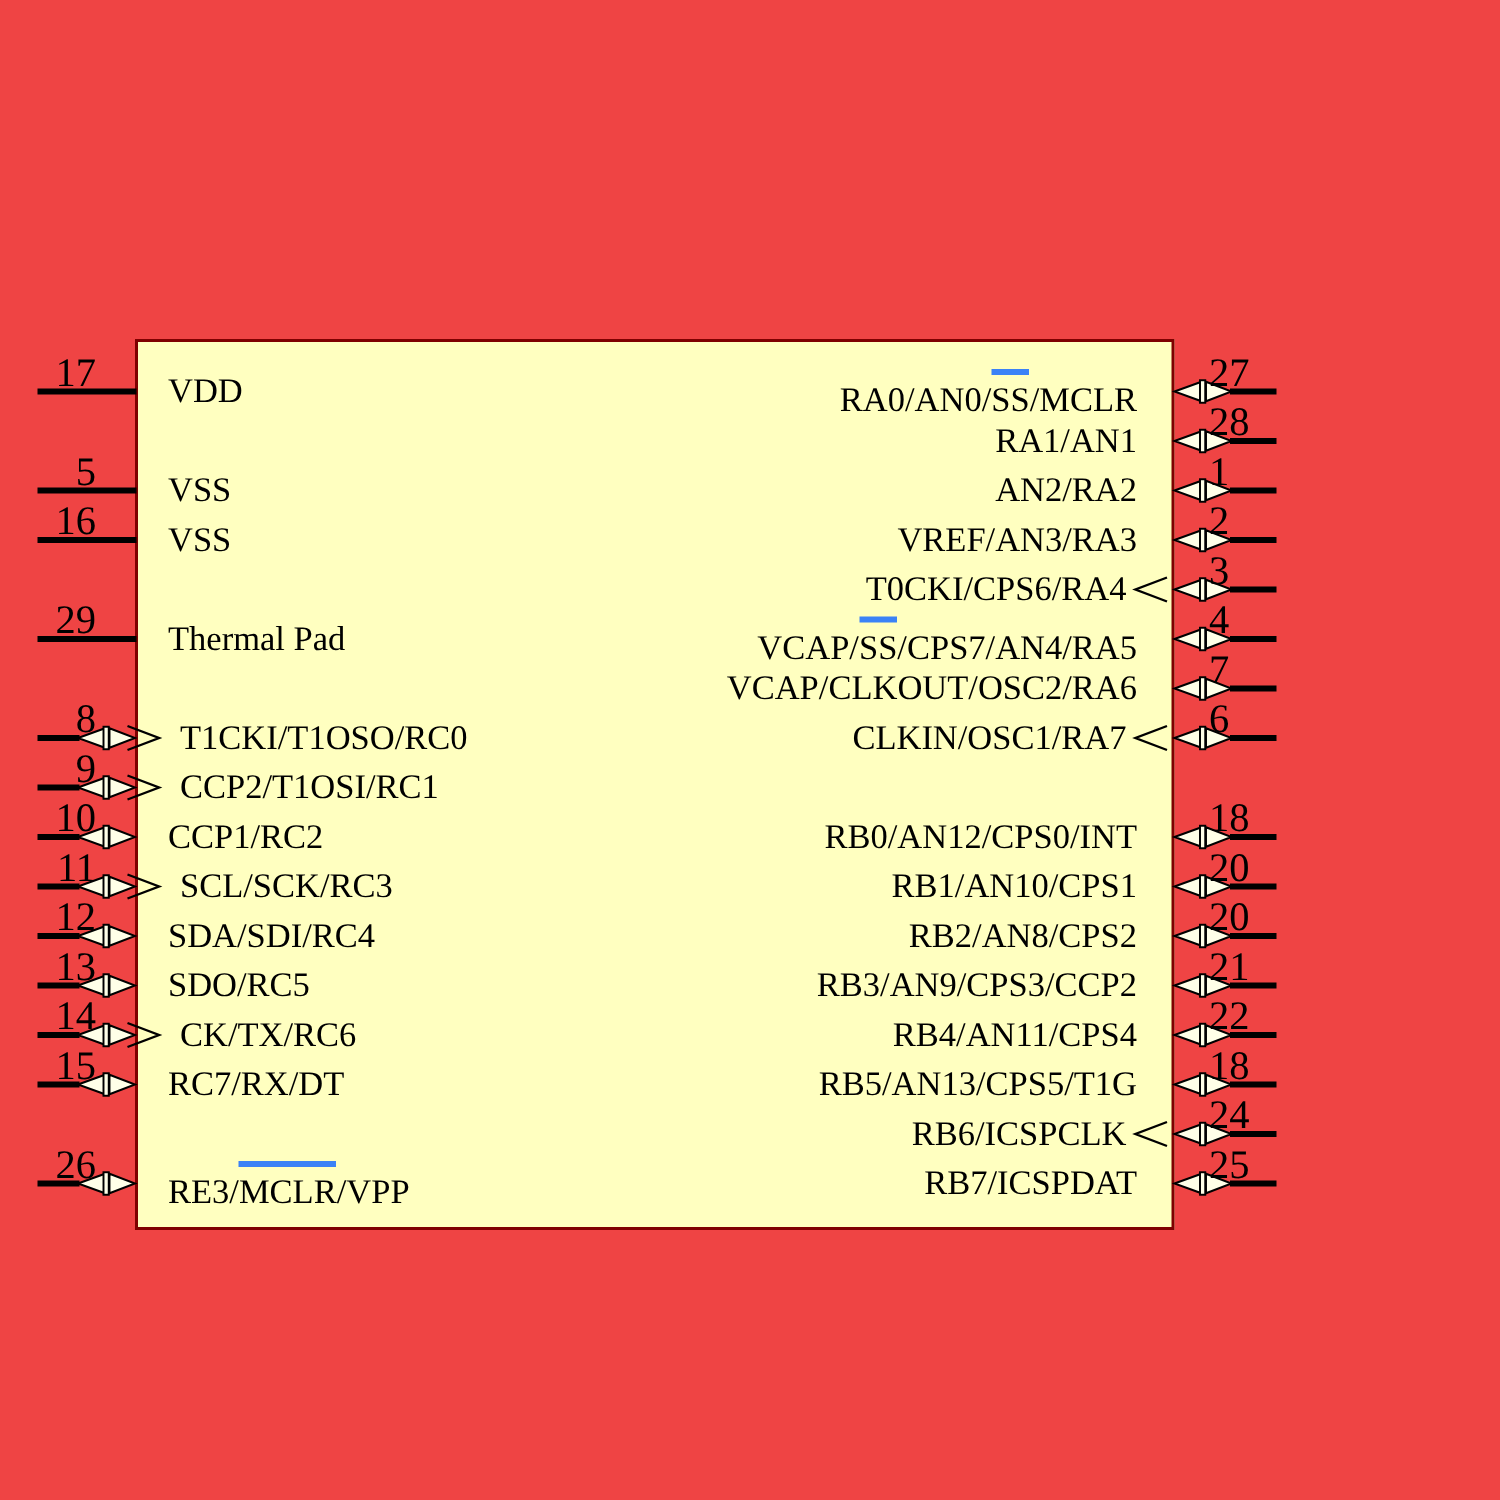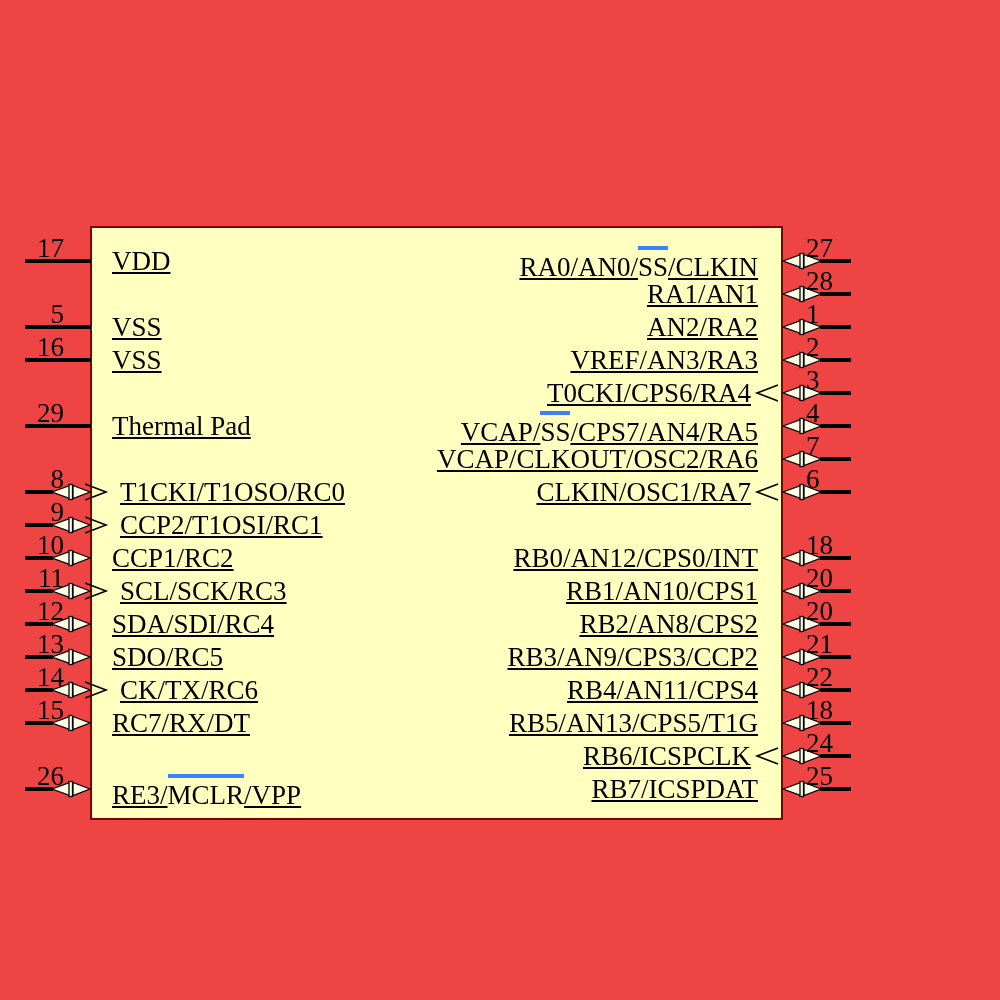--- a/index.html
+++ b/index.html
@@ -12,21 +12,21 @@
     position:absolute;left:90px;top:226px;width:693px;height:594px;
     box-sizing:border-box;border:2px solid #7F0000;background:#FFFFC0;
   }
   .pin-line{position:absolute;height:4px;background:#000;}
   .pin-number{
     position:absolute;font-size:27px;line-height:26px;height:26px;white-space:nowrap;
   }
   .pin-number.left{left:0;width:64px;text-align:right;}
   .pin-number.right{left:806px;text-align:right;}
   .pin-label{
-    position:absolute;font-size:27px;line-height:30px;white-space:nowrap;text-decoration:underline;
+    position:absolute;font-size:23px;line-height:30px;white-space:nowrap;
   }
   .pin-label.right{text-align:right;}
   .ol{
     display:inline-block;border-top:4px solid #3b82f6;padding-top:6px;line-height:22px;
   }
   svg.arrow{position:absolute;overflow:visible;}
 </style>
 </head>
 <body>
 
@@ -129,21 +129,21 @@
       </svg>
       <div class="pin-number left" style="top: 763px;">26</div>
       <div class="pin-label" style="top: 774px; left: 112px;"><span>RE3/</span><span class="ol">MCLR</span><span>/VPP</span></div>
       <div class="pin-line" style="top: 259px; left: 820px; width: 31px;"></div>
       <svg width="40" height="18" class="arrow" style="left: 782px; top: 252px;">
         <polygon points="1,9 19,2.5 19,15.5" fill="#FFFFE8" stroke="#000" stroke-width="1.3"></polygon>
         <rect x="18" y="1.5" width="3.5" height="15" fill="#FFFFE8" stroke="#000" stroke-width="1.3"></rect>
         <polygon points="22,2.5 39,9 22,15.5" fill="#FFFFE8" stroke="#000" stroke-width="1.3"></polygon>
       </svg>
       <div class="pin-number right" style="top: 235px;">27</div>
-      <div class="pin-label right" style="top: 246px; right: 242px;"><span>RA0/AN0/</span><span class="ol">SS</span><span>/CLKIN</span></div>
+      <div class="pin-label right" style="top: 246px; right: 242px;"><span>RA0/AN0/</span><span class="ol">SS</span><span>/MCLR</span></div>
       <div class="pin-line" style="top: 292px; left: 820px; width: 31px;"></div>
       <svg width="40" height="18" class="arrow" style="left: 782px; top: 285px;">
         <polygon points="1,9 19,2.5 19,15.5" fill="#FFFFE8" stroke="#000" stroke-width="1.3"></polygon>
         <rect x="18" y="1.5" width="3.5" height="15" fill="#FFFFE8" stroke="#000" stroke-width="1.3"></rect>
         <polygon points="22,2.5 39,9 22,15.5" fill="#FFFFE8" stroke="#000" stroke-width="1.3"></polygon>
       </svg>
       <div class="pin-number right" style="top: 268px;">28</div>
       <div class="pin-label right" style="top: 279px; right: 242px;">RA1/AN1</div>
       <div class="pin-line" style="top: 325px; left: 820px; width: 31px;"></div>
       <svg width="40" height="18" class="arrow" style="left: 782px; top: 318px;">

